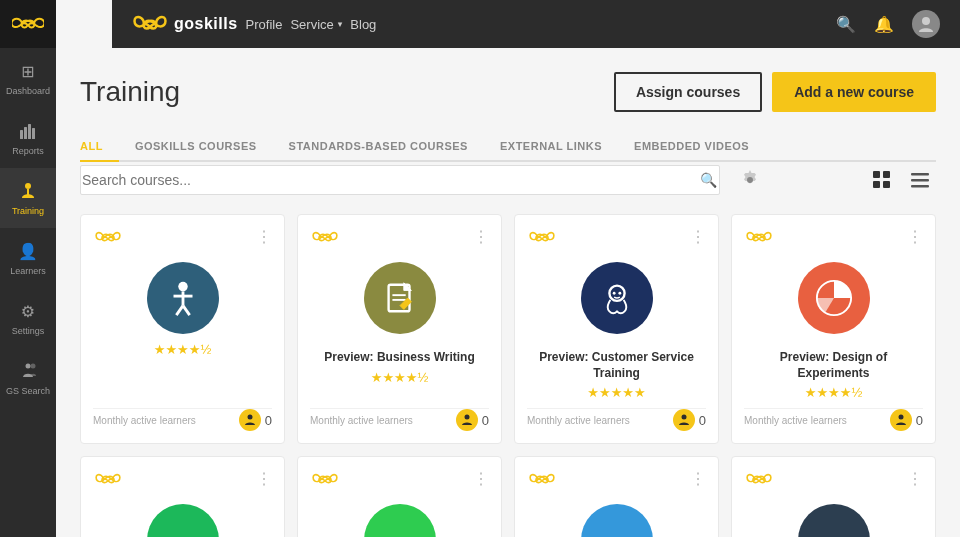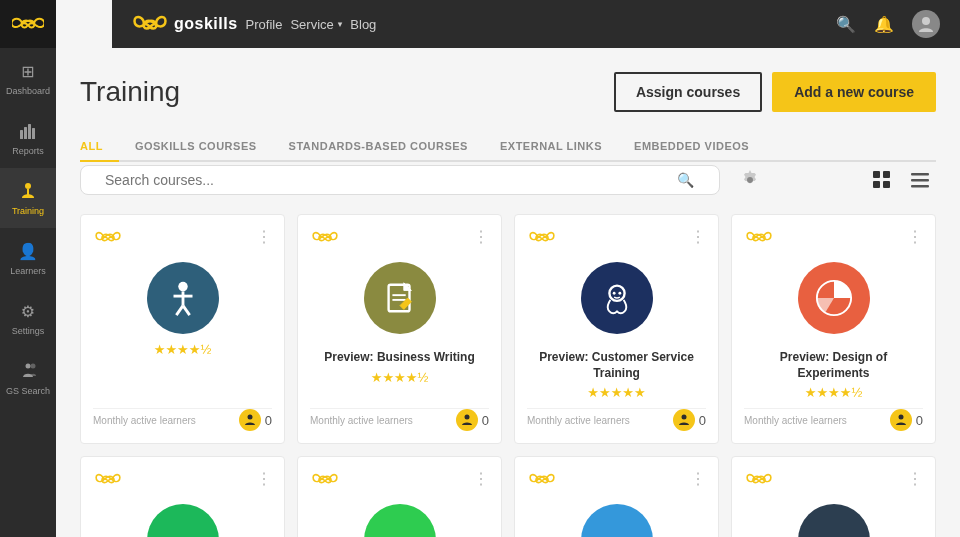--- a/index.html
+++ b/index.html
@@ -165,22 +165,22 @@
       gap: 12px;
       margin-bottom: 16px;
     }
     .search-box {
       flex: 1;
       max-width: 640px;
       border: 1px solid #ddd;
       background: #fff;
       display: flex;
       align-items: center;
-      padding: 6px 24px;
-      border-radius: 8px;
+      padding: 6px 1px;
+      border-radius: 2px;
     }
     .search-box input {
       border: none;
       outline: none;
       font-size: 14px;
       color: #aaa;
       flex: 1;
       background: transparent;
     }
     .search-box .search-icon {

